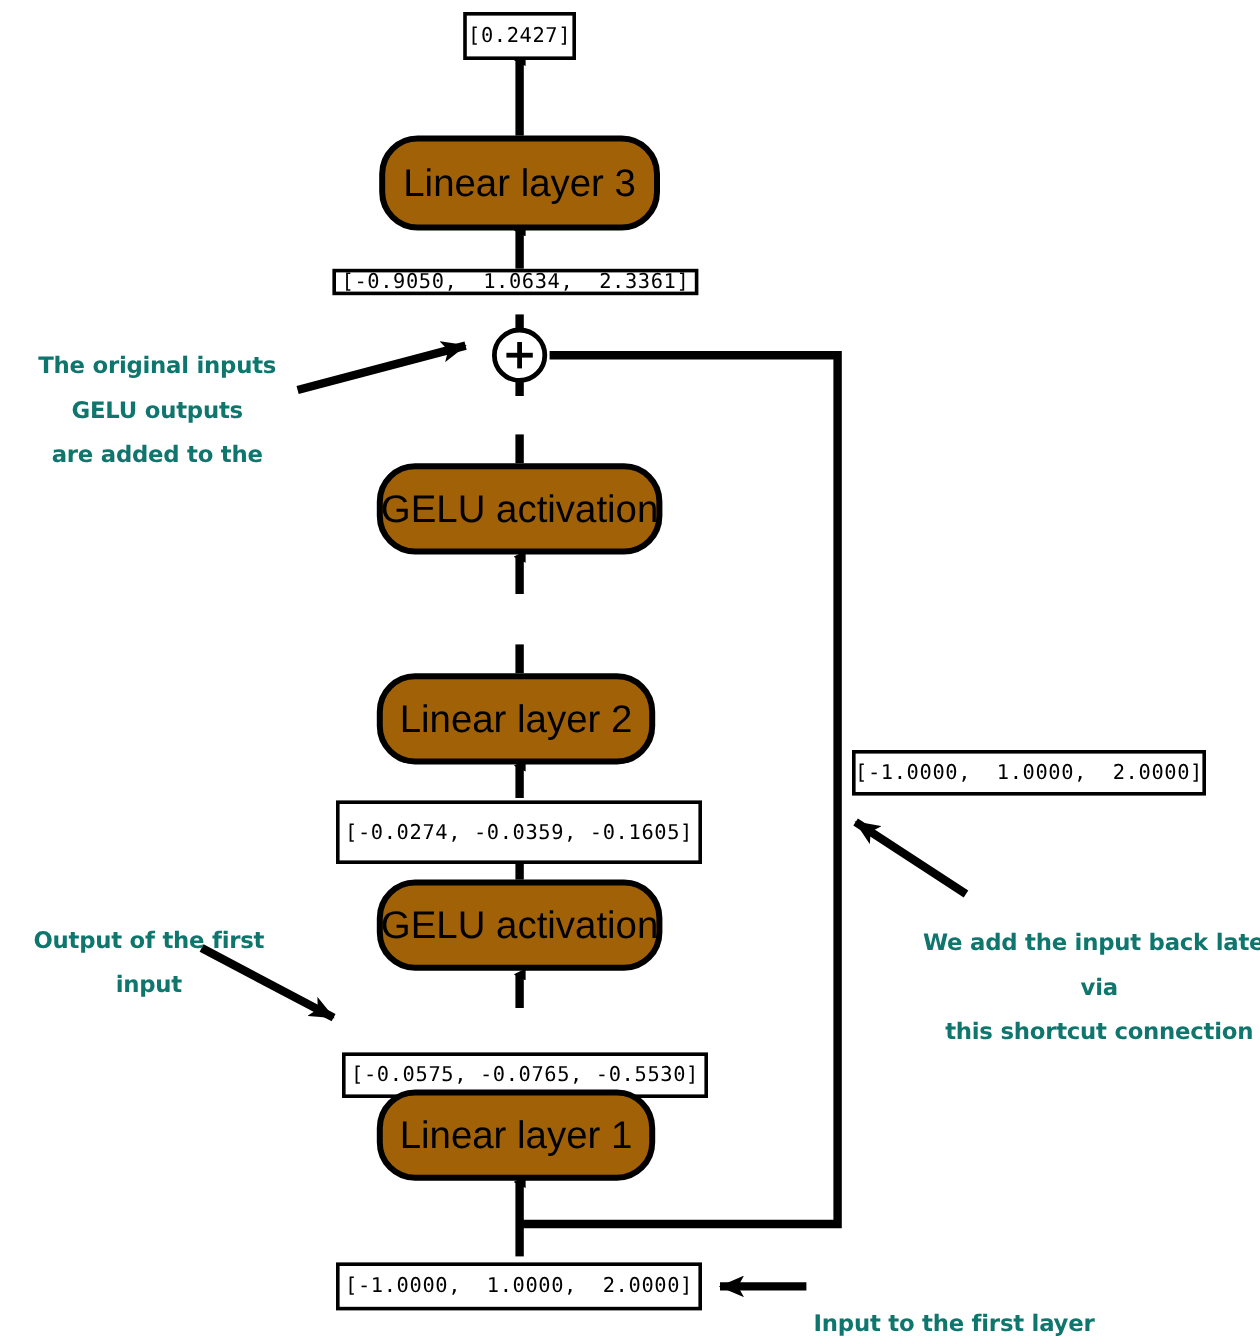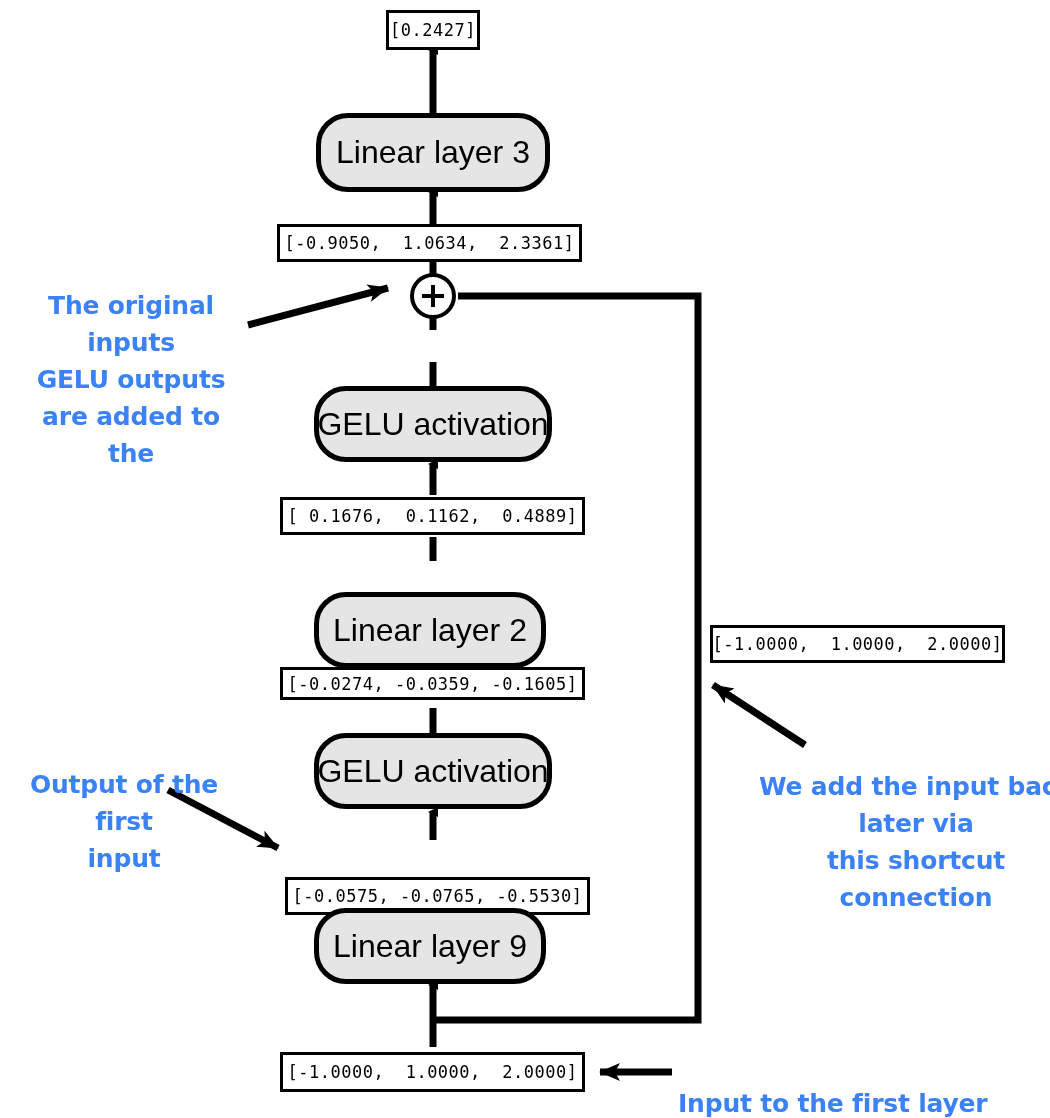--- a/index.html
+++ b/index.html
@@ -44,21 +44,21 @@
     white-space: pre;
     z-index: 4;
   }
 
   
   .layer-box {
     position: absolute;
     box-sizing: border-box;
     border: 5px solid #000000;
     border-radius: 32px;
-    background: #e5e5e5;
+    background: #a16207;
     font-family: "Liberation Sans", sans-serif;
     font-size: 32px;
     color: #000000;
     display: flex;
     align-items: center;
     justify-content: center;
     white-space: nowrap;
     z-index: 4;
   }
 
@@ -89,23 +89,23 @@
     top: 8px;
     width: 4px;
     height: 22px;
   }
 
   
   .annotation {
     position: absolute;
     font-family: "DejaVu Sans", sans-serif;
     font-weight: bold;
-    font-size: 25px;
+    font-size: 19px;
     line-height: 37px;
-    color: #3b82f6;
+    color: #0f766e;
     letter-spacing: -0.2px;
     z-index: 6;
   }
   .annotation.center { text-align: center; }
   .annotation.left   { text-align: left; }
 </style>
 </head>
 <body>
 
 <div id="canvas">
@@ -183,41 +183,40 @@
     </g>
     <g>
       <line x1="672" y1="1072" x2="600" y2="1072" stroke="#000000" stroke-width="7" marker-end="url(#arrowTip)"></line>
     </g>
   </svg>
 
   <div class="value-box" style="left:386px; top:10px; width:94px; height:40px;">[0.2427]</div>
 
   <div class="layer-box" style="left:316px; top:113px; width:234px; height:79px;">Linear layer 3</div>
 
-  <div class="value-box" style="left:277px; top:224px; width:305px; height:38px;">[-0.9050,  1.0634,  2.3361]</div>
+  <div class="value-box" style="left:277px; top:224px; width:305px; height:22px;">[-0.9050,  1.0634,  2.3361]</div>
 
   <div class="add-node" style="left:410px; top:273px;">
     <span class="bar-h"></span>
     <span class="bar-v"></span>
   </div>
 
 
   <div class="layer-box" style="left:314px; top:386px; width:238px; height:76px;">GELU activation</div>
 
-  <div class="value-box" style="left:280px; top:497px; width:305px; height:38px;">[ 0.1676,  0.1162,  0.4889]</div>
-
-  <div class="layer-box" style="left:314px; top:561px; width:232px; height:76px;margin-top:31px;">Linear layer 2</div>
-
-  <div class="value-box" style="left:280px; top:667px; width:305px; height:33px;">[-0.0274, -0.0359, -0.1605]</div>
+
+  <div class="layer-box" style="left:314px; top:561px; width:232px; height:76px;">Linear layer 2</div>
+
+  <div class="value-box" style="left:280px; top:667px; width:305px; height:53px;">[-0.0274, -0.0359, -0.1605]</div>
 
   <div class="layer-box" style="left:314px; top:733px; width:238px; height:76px;">GELU activation</div>
 
   <div class="value-box" style="left:285px; top:877px; width:305px; height:38px;">[-0.0575, -0.0765, -0.5530]</div>
 
-  <div class="layer-box" style="left:314px; top:908px; width:232px; height:76px;">Linear layer 9</div>
+  <div class="layer-box" style="left:314px; top:908px; width:232px; height:76px;">Linear layer 1</div>
 
   <div class="value-box" style="left:280px; top:1052px; width:305px; height:40px;">[-1.0000,  1.0000,  2.0000]</div>
 
   <div class="value-box" style="left:710px; top:625px; width:295px; height:38px;">[-1.0000,  1.0000,  2.0000]</div>
 
   <div class="annotation center" style="left:26px; top:287px; width:210px;">
     <div>The original inputs</div>
     <div>GELU outputs</div>
     <div>are added to the</div>
   </div>

